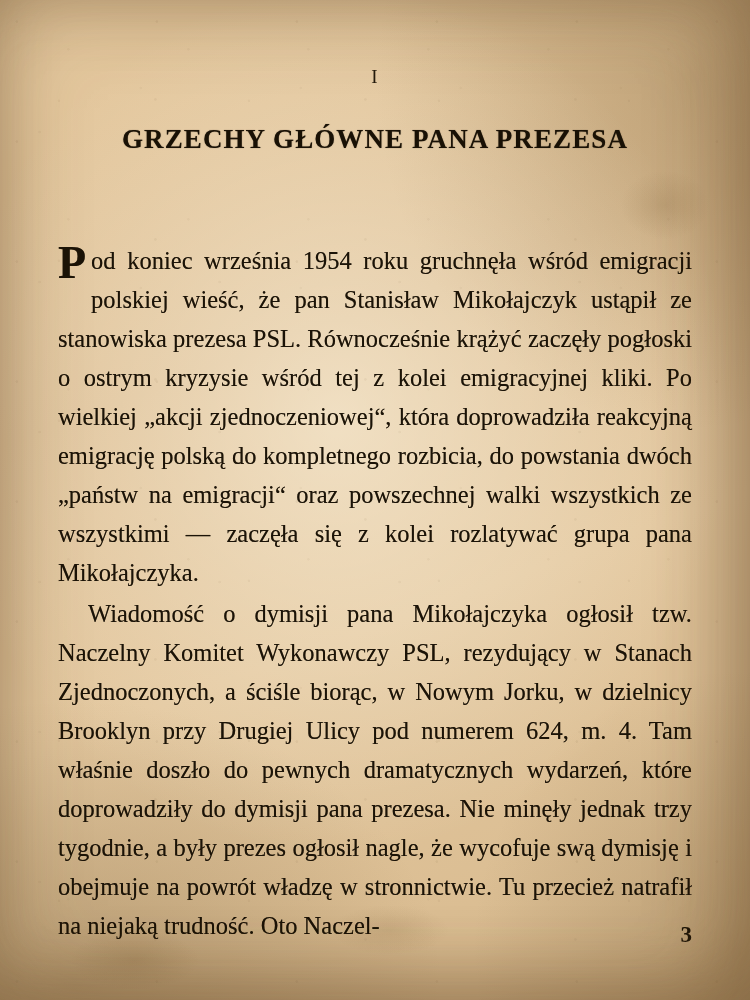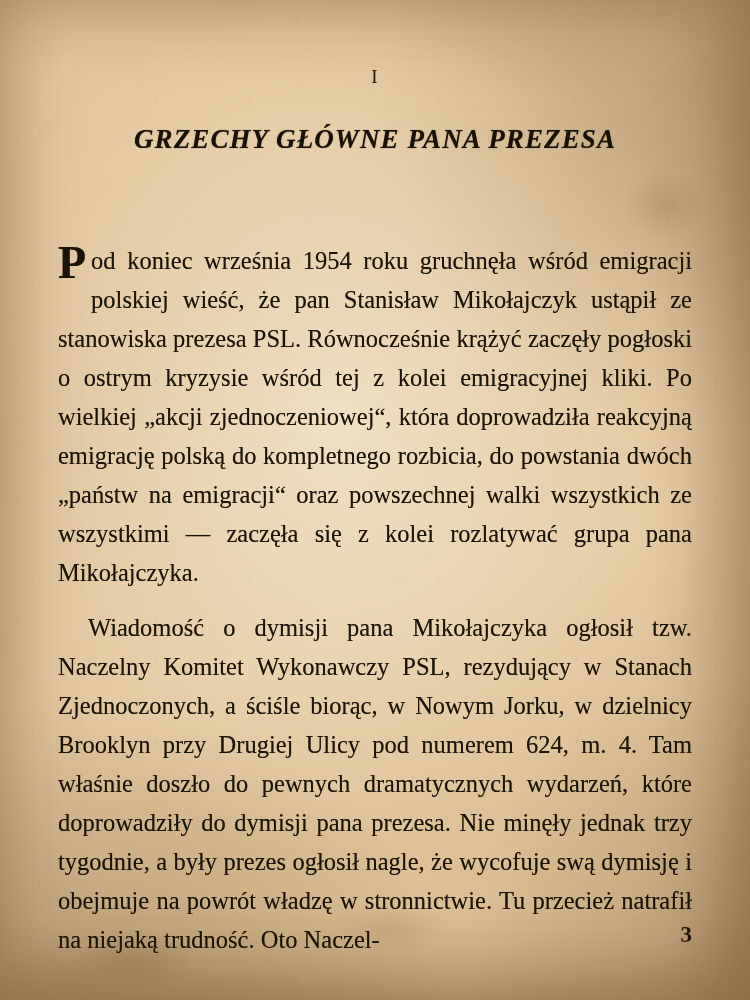--- a/index.html
+++ b/index.html
@@ -77,36 +77,35 @@
 
   .chapter-title {
     text-align: center;
     font-size: 27px;
     font-weight: bold;
     letter-spacing: 1.1px;
     margin-top: 36px;
     color: #191105;
     font-family: "Liberation Serif", serif;
     text-shadow: 0 0 1px rgba(25,17,5,.55);
-    font-style: italic;
   }
 
   .body-text {
     margin-top: 86px;
     font-size: 24.5px;
     line-height: 39px;
     text-align: justify;
     text-justify: inter-word;
     color: #1b1307;
     font-family: "Liberation Serif", serif;
     text-shadow: 0 0 .6px rgba(27,19,7,.5);
   }
 
   .para { margin: 0; }
-  .para + .para { text-indent: 30px; margin-top: 16px; }
+  .para + .para { text-indent: 30px; margin-top: 2px; }
 
   .dropcap {
     font-size: 46px;
     line-height: 36px;
     float: left;
     padding: 4px 5px 0 0;
     font-weight: 600;
     font-family: "Liberation Serif", serif;
   }
 

